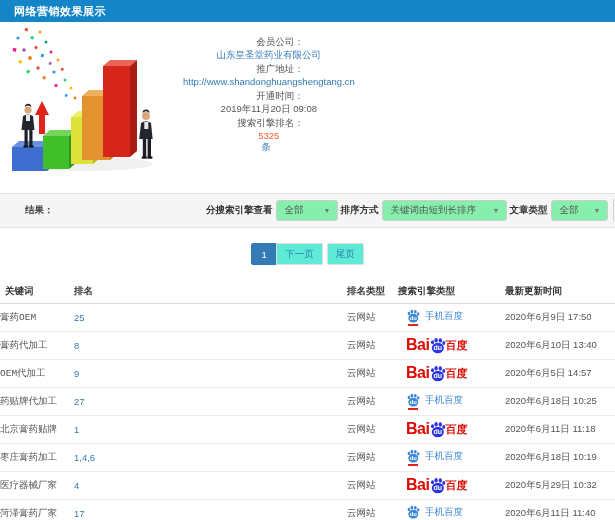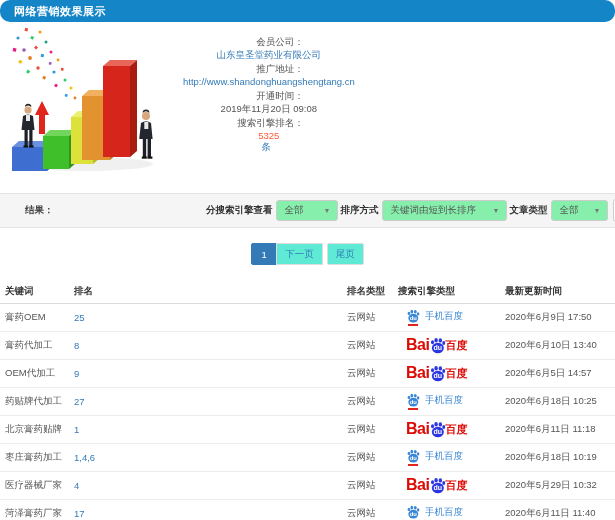--- a/index.html
+++ b/index.html
@@ -1,21 +1,21 @@
 <!DOCTYPE html>
 <html><head>
 <meta charset="utf-8">
 <style>
   * { margin:0; padding:0; box-sizing:border-box; }
   html,body { width:615px; height:520px; overflow:hidden; background:#fff;
     font-family:"Liberation Sans","DejaVu Sans",sans-serif; font-size:9.5px; color:#555; }
 
   
   .titlebar { height:22px; background:#1486c8; color:#fff; display:flex; align-items:center;
-    padding-left:14px; font-size:11px; font-weight:bold; letter-spacing:.5px;border-radius:10px; }
+    padding-left:14px; font-size:11px; font-weight:bold; letter-spacing:.5px; }
 
   
   .info-section { position:relative; height:171px; background:#fff; }
   .illustration { position:absolute; left:5px; top:2px; width:172px; height:160px; }
   .info-rows { position:absolute; left:178px; top:14px; }
   .info-row { display:flex; align-items:center; height:12px; margin-bottom:15px;flex-direction:column; }
   .info-label { width:75px; text-align:right; color:#555; }
   .info-value { margin-left:5px; color:#555; }
   .link { color:#337ab7; cursor:pointer; text-decoration:none; }
   .highlight-num { color:#ff5a33; }
@@ -44,21 +44,21 @@
   .page-btn.active { background:#337ab7; border-color:#337ab7; color:#fff; }
   .page-btn.gap { margin-left:4px; border-radius:2px; }
 
   
   table { width:615px; border-collapse:collapse; table-layout:fixed; }
   col.c1{width:74px;} col.c2{width:271px;} col.c3{width:53px;} col.c4{width:105px;} col.c5{width:112px;}
   thead th { height:23px; text-align:left; font-weight:bold; color:#333; font-size:9.5px;
     border-bottom:1px solid #dcdcdc; padding:0; vertical-align:middle; }
   th.h1 { padding-left:5px; } th.h3 { padding-left:2px; } th.h5 { padding-left:2px; }
   tbody td { height:28px; border-bottom:1px solid #ececec; vertical-align:middle; padding:0; color:#555; }
-  td.keyword { padding-left:5px; color:#555; }
+  td.keyword { color:#555;font-family:Liberation Mono, monospace; }
   td.rank a { color:#337ab7; text-decoration:none; cursor:pointer; }
   td.ranktype { padding-left:2px; }
   td.engine { padding-left:8px; }
   td.updated { padding-left:2px; }
 
   
   .baidu-logo { display:inline-flex; align-items:center; }
   .baidu-logo .bai { color:#dd0b05; font-weight:bold; font-size:16px; letter-spacing:-.5px; }
   .baidu-logo .cn { color:#dd0b05; font-weight:bold; font-size:11px; margin-left:-1px; }
   .paw-wrap { position:relative; display:inline-block; line-height:0; }

